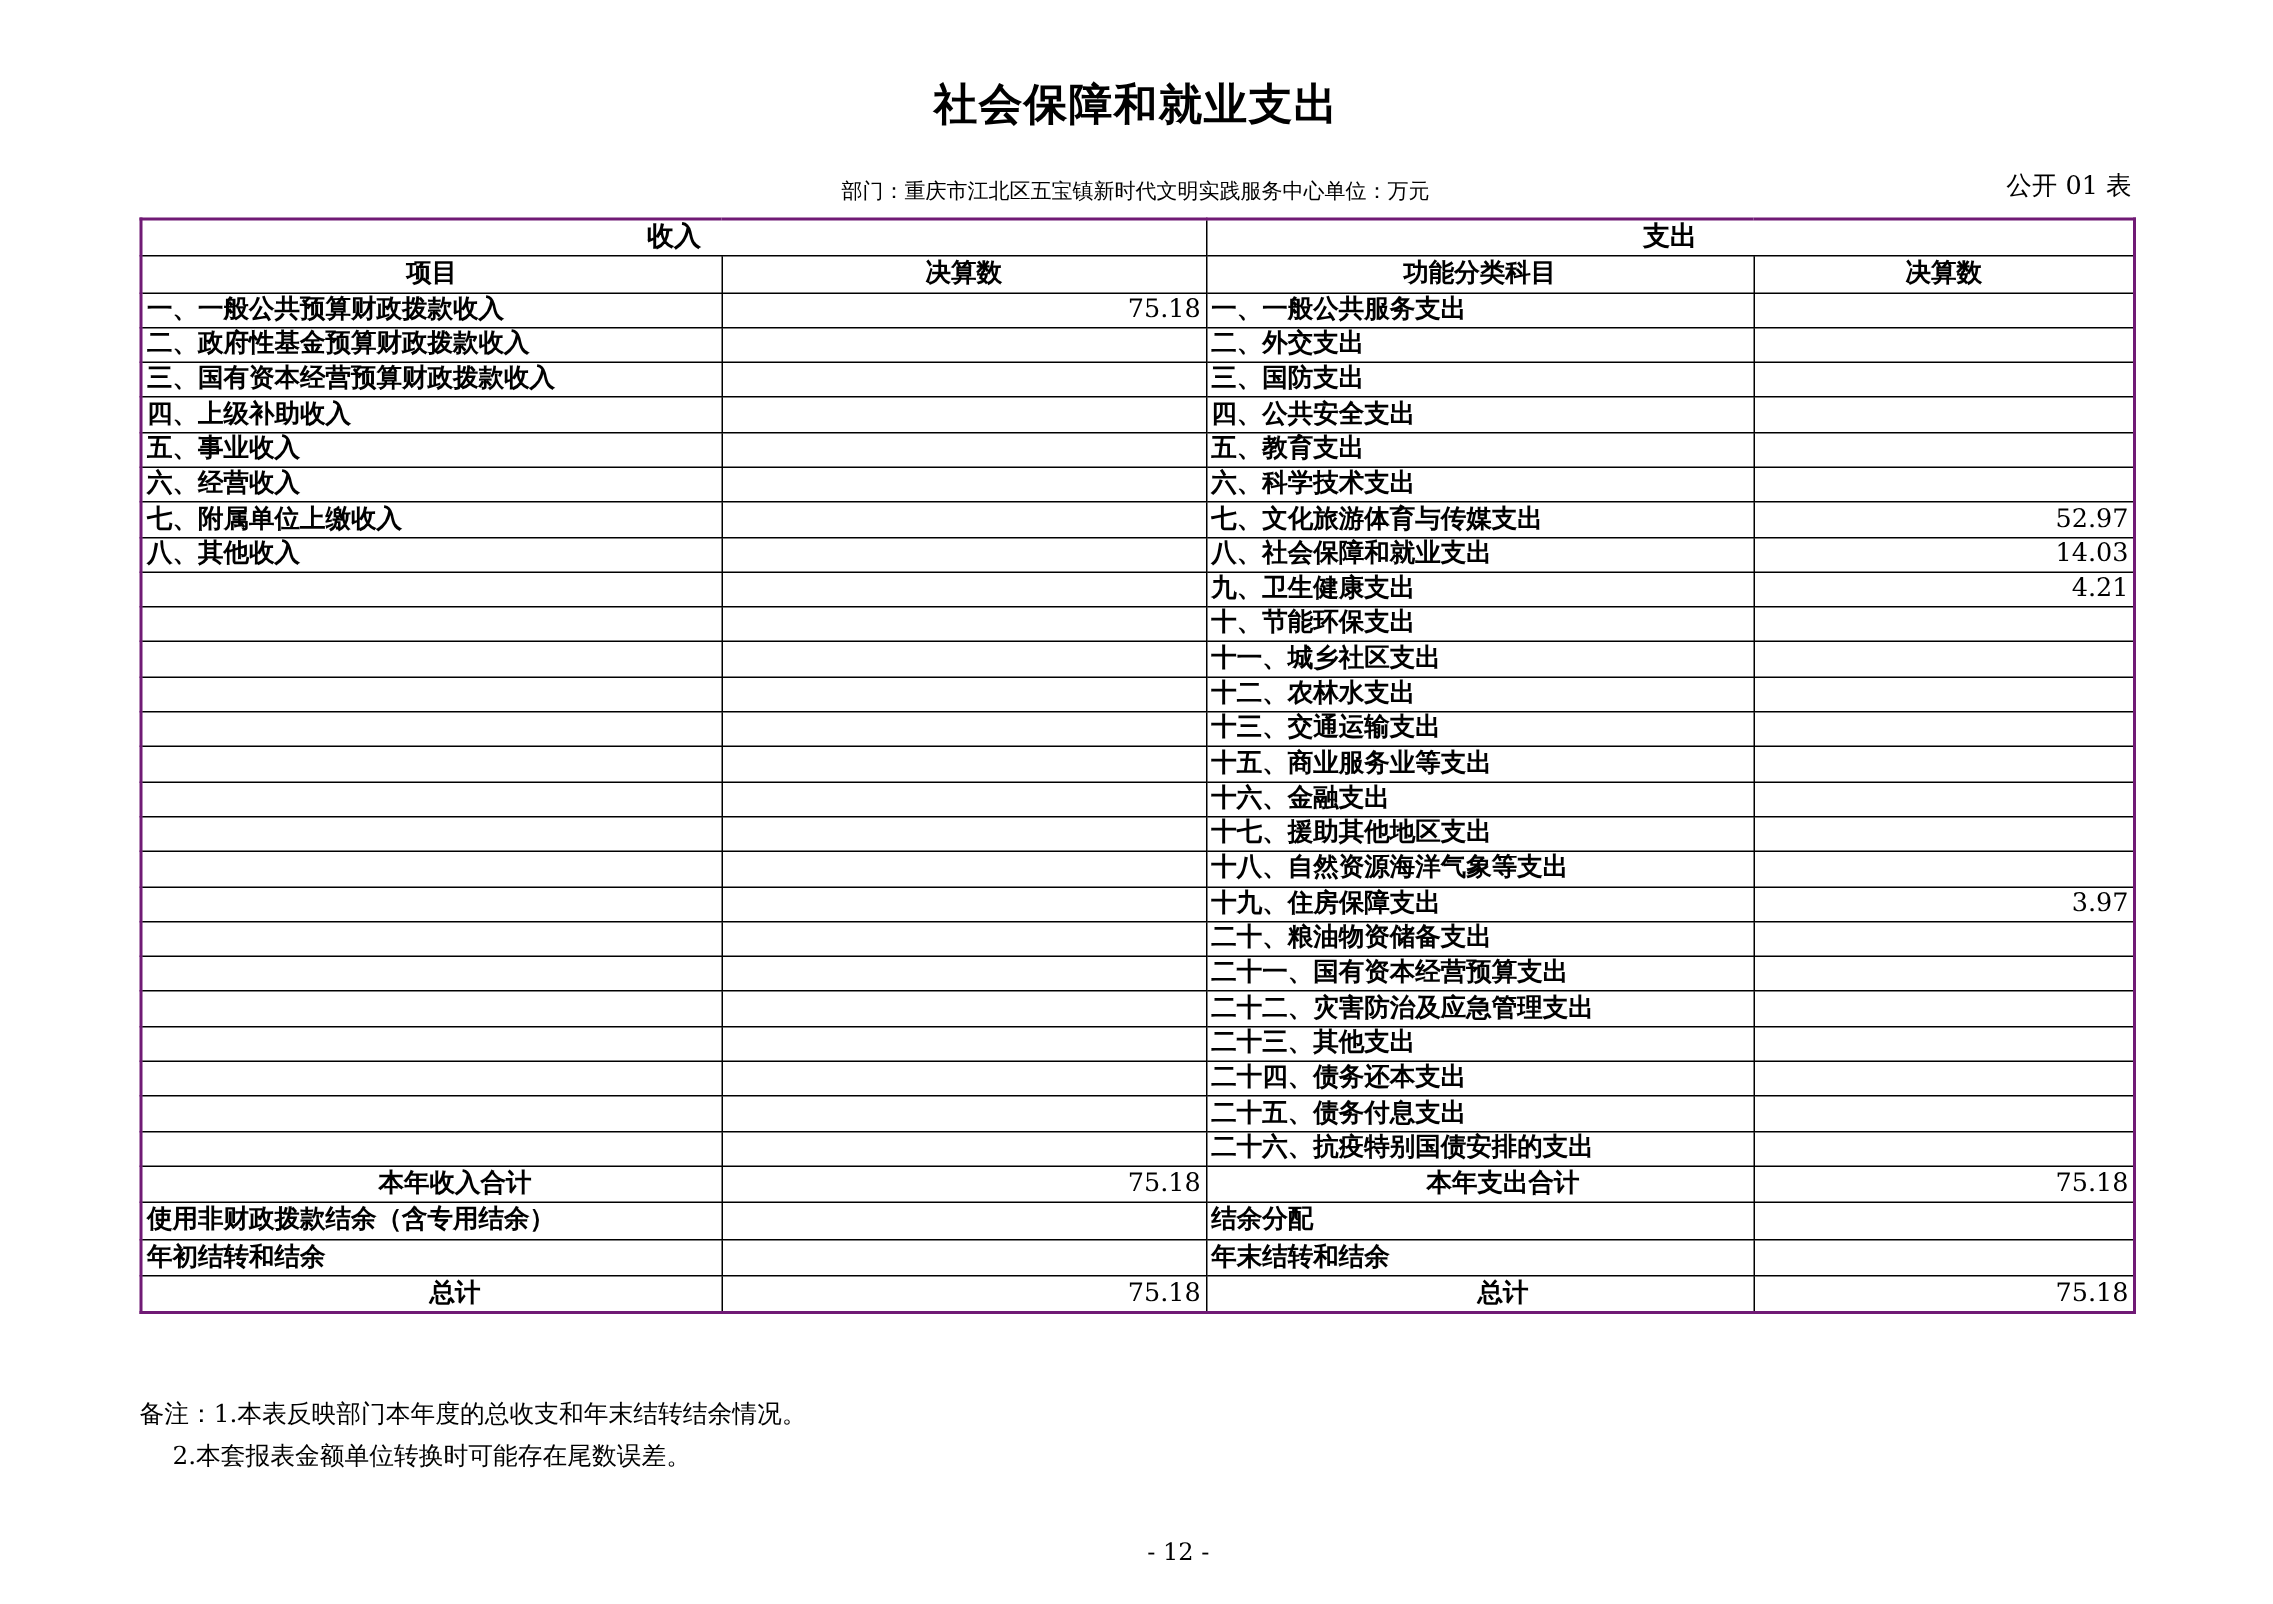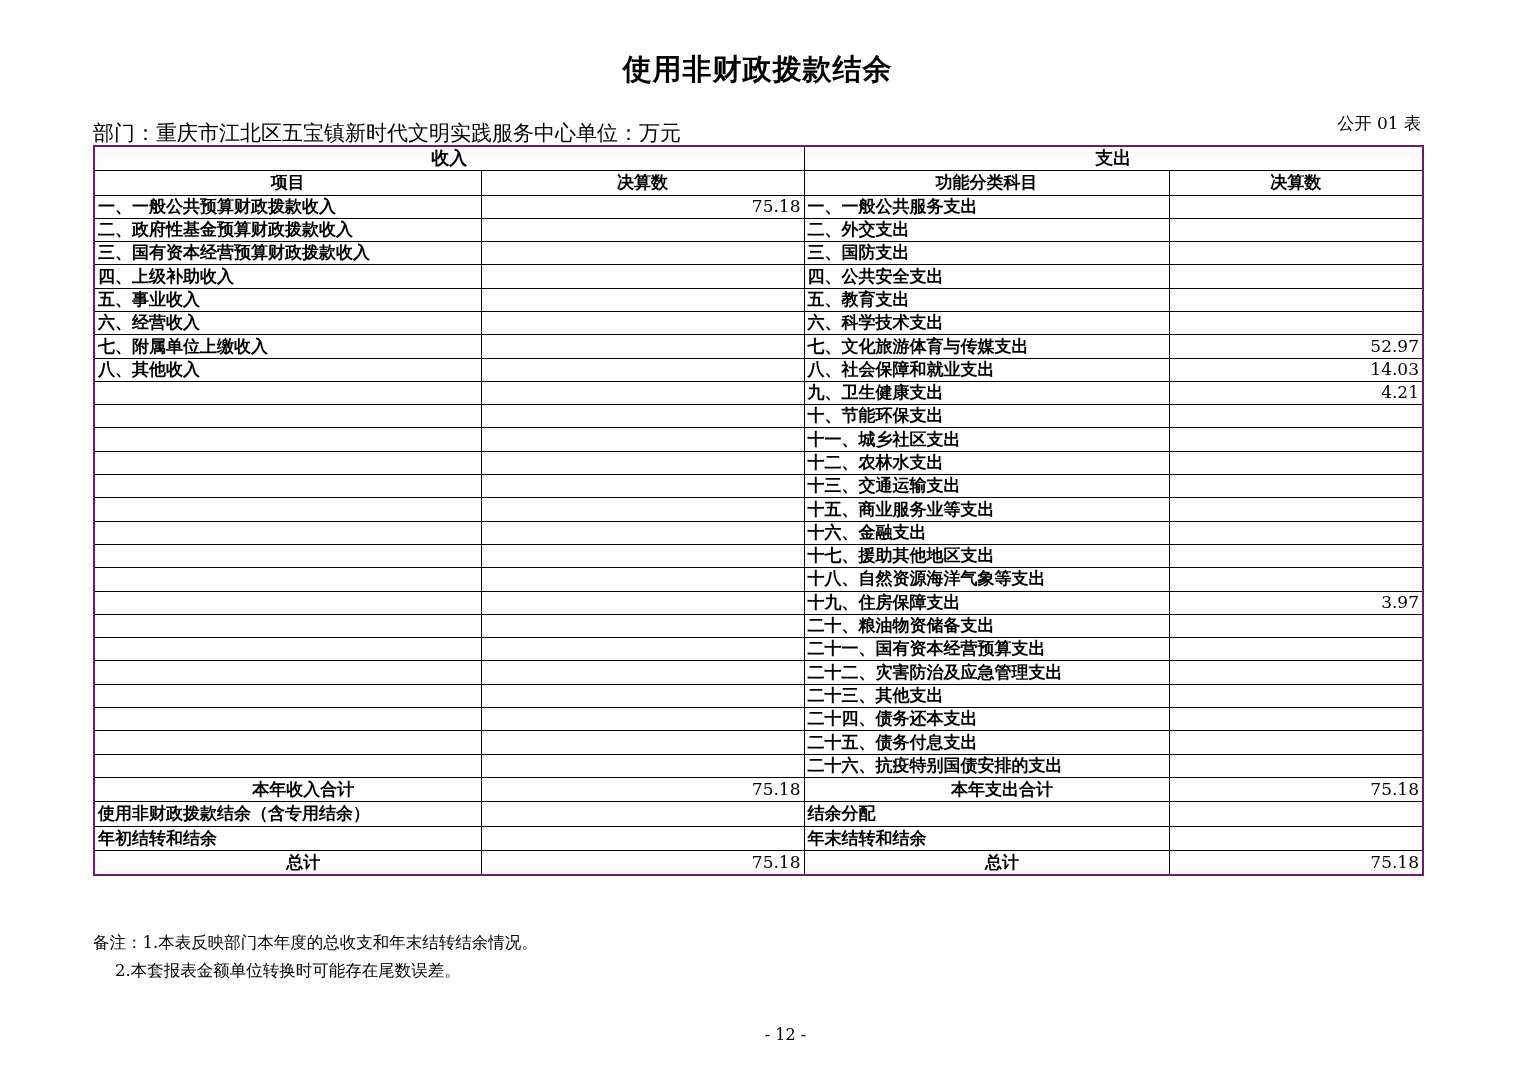--- a/index.html
+++ b/index.html
@@ -28,22 +28,22 @@
     right: 94px;
     font-size: 17px;
     margin-top: 16px;
   }
   .meta-row {
     position: absolute;
     top: 119px;
     left: 93px;
     right: 94px;
     display: flex;
-    justify-content: flex-start;
-    font-size: 21px;
+    justify-content: center;
+    font-size: 14px;
   }
   table.main {
     position: absolute;
     top: 145px;
     left: 93px;
     width: 1329px;
     border-collapse: collapse;
     table-layout: fixed;
     border: 2px solid #701a75;
   }
@@ -80,21 +80,21 @@
     text-align: center;
     font-size: 16px;
     transform: translateX(28px);
   }
 </style>
 </head>
 <body>
 
 <div class="page">
 
-  <div class="doc-title">使用非财政拨款结余</div>
+  <div class="doc-title">社会保障和就业支出</div>
 
   <div class="table-code">公开 01 表</div>
 
   <div class="meta-row">
     <span>部门：重庆市江北区五宝镇新时代文明实践服务中心</span>
     <span>单位：万元</span>
   </div>
 
   <table class="main">
     <colgroup>

